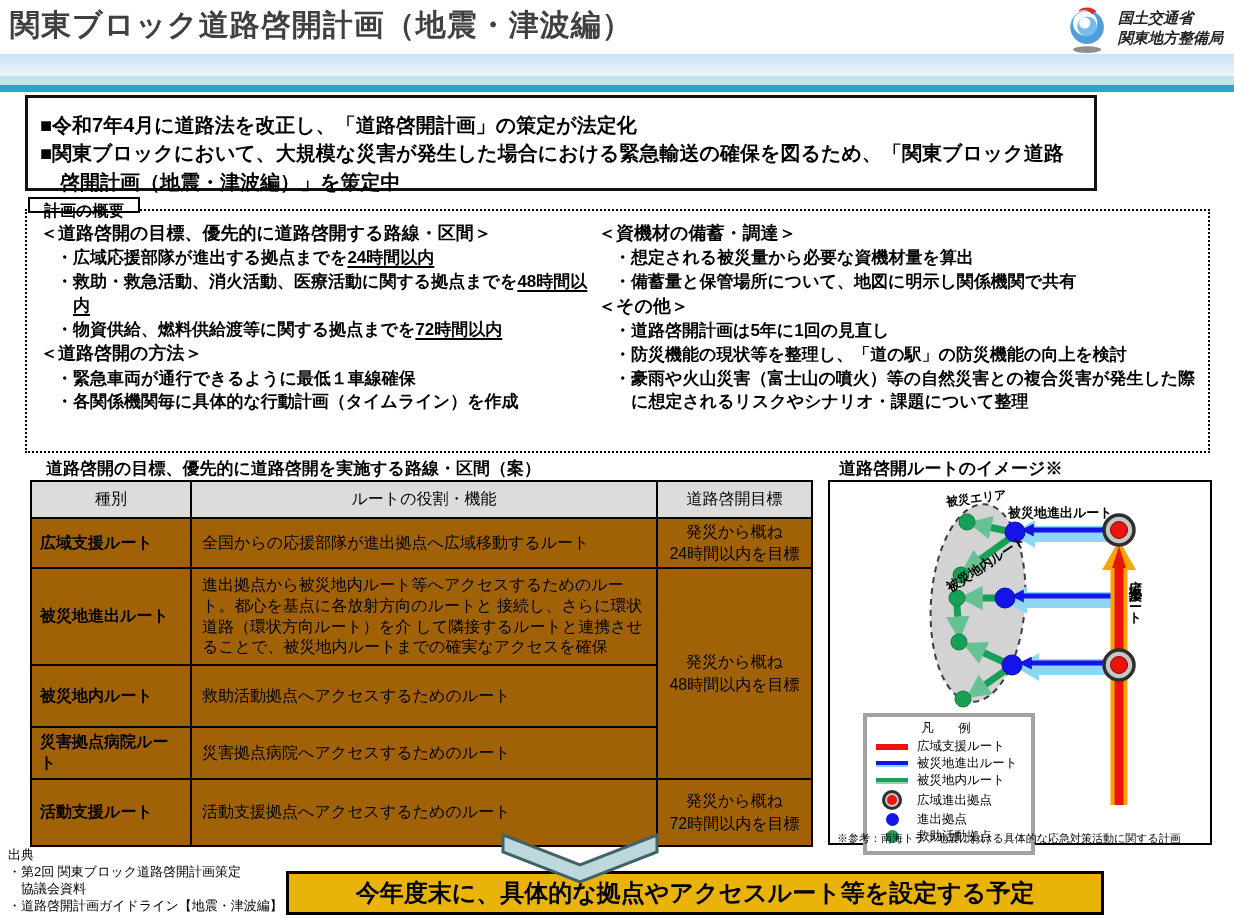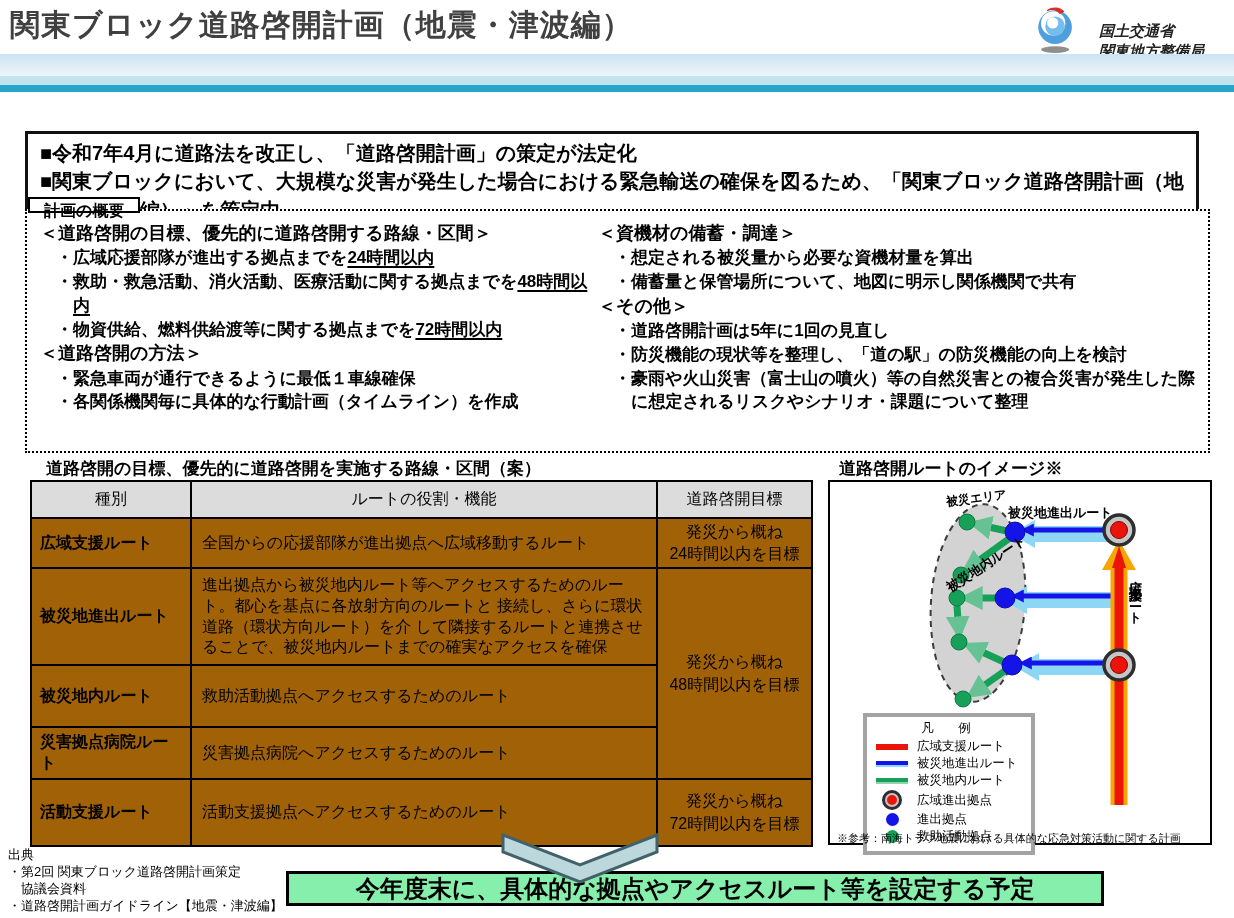--- a/index.html
+++ b/index.html
@@ -1,28 +1,28 @@
 <!DOCTYPE html>
 <html><head>
 <meta charset="utf-8">
 <style>
   * { margin:0; padding:0; box-sizing:border-box; }
   html,body { width:1234px; height:918px; background:#fff; font-family:"Liberation Sans", sans-serif; color:#000; overflow:hidden; }
   .abs { position:absolute; }
 
   
   .page-title { left:10px; top:5px; font-size:30px; font-weight:bold; color:#404040; letter-spacing:1px; white-space:nowrap; }
-  .logo-wrap { left:1028px; top:1px; display:flex; gap:15px; align-items:flex-end; }
+  .logo-wrap { left:1060px; top:1px; display:flex; gap:2px; align-items:flex-start; }
   .logo-text { font-size:15px; font-weight:bold; font-style:italic; color:#222; line-height:1.35; margin-top:7px; white-space:nowrap; }
   .band1 { left:0; top:54px; width:1234px; height:22px; background:linear-gradient(to bottom,#cde2f3,#edf5fb); }
   .band2 { left:0; top:76px; width:1234px; height:9px; background:#c3e3ef; }
   .band3 { left:0; top:85px; width:1234px; height:7px; background:#28a6c9; }
 
   
-  .intro-box { left:25px; top:95px; width:1174px; height:96px; border:3px solid #111; background:#fff; padding:5px 12px;margin-top:36px; }
+  .intro-box { left:25px; top:95px; width:1072px; height:96px; border:3px solid #111; background:#fff; padding:13px 12px; }
   .intro-item { font-size:20px; font-weight:bold; line-height:1.42; padding-left:20px; text-indent:-20px; }
 
   
   .overview-label { left:28px; top:197px; border:2px solid #000; background:#fff; padding:0 14px; height:16px; line-height:23px; font-size:16px; font-weight:bold; z-index:3; }
   .overview-box { left:25px; top:209px; width:1185px; height:244px; border:2px dotted #000; background:#fff; }
   .ov-col { font-weight:bold; }
   .ov-col-left { left:40px; top:221px; width:552px; }
   .ov-col-right { left:598px; top:221px; width:608px; }
   .ov-heading { font-size:18px; line-height:1.4; }
   .ov-bullets { padding-left:16px; }
@@ -60,21 +60,21 @@
   .mk { border-radius:50%; display:inline-flex; align-items:center; justify-content:center; }
   .mk-wide { width:20px; height:20px; background:#c6c6c6; border:3px solid #2e2e2e; }
   .mk-wide-inner { width:10px; height:10px; border-radius:50%; background:#ec130b; }
   .mk-blue { width:13px; height:13px; background:#1414e8; }
   .mk-green { width:13px; height:13px; background:#16a058; }
   .diagram-note { position:absolute; left:7px; top:349px; font-size:11px; white-space:nowrap; }
 
   
   .source { left:8px; top:846px; font-size:13px; line-height:1.32; }
   .big-arrow { left:495px; top:832px; z-index:3; }
-  .footer-box { left:286px; top:871px; width:818px; height:35px; border:3px solid #000; background:#86efac; z-index:2;
+  .footer-box { left:286px; top:871px; width:818px; height:44px; border:3px solid #000; background:#eab308; z-index:2;
                 display:flex; align-items:center; justify-content:center; }
   .footer-text { font-size:24px; font-weight:bold; white-space:nowrap; }
 </style>
 </head>
 <body>
 
 <div class="abs page-title">関東ブロック道路啓開計画（地震・津波編）</div>
 
 <div class="abs logo-wrap">
   <span>

